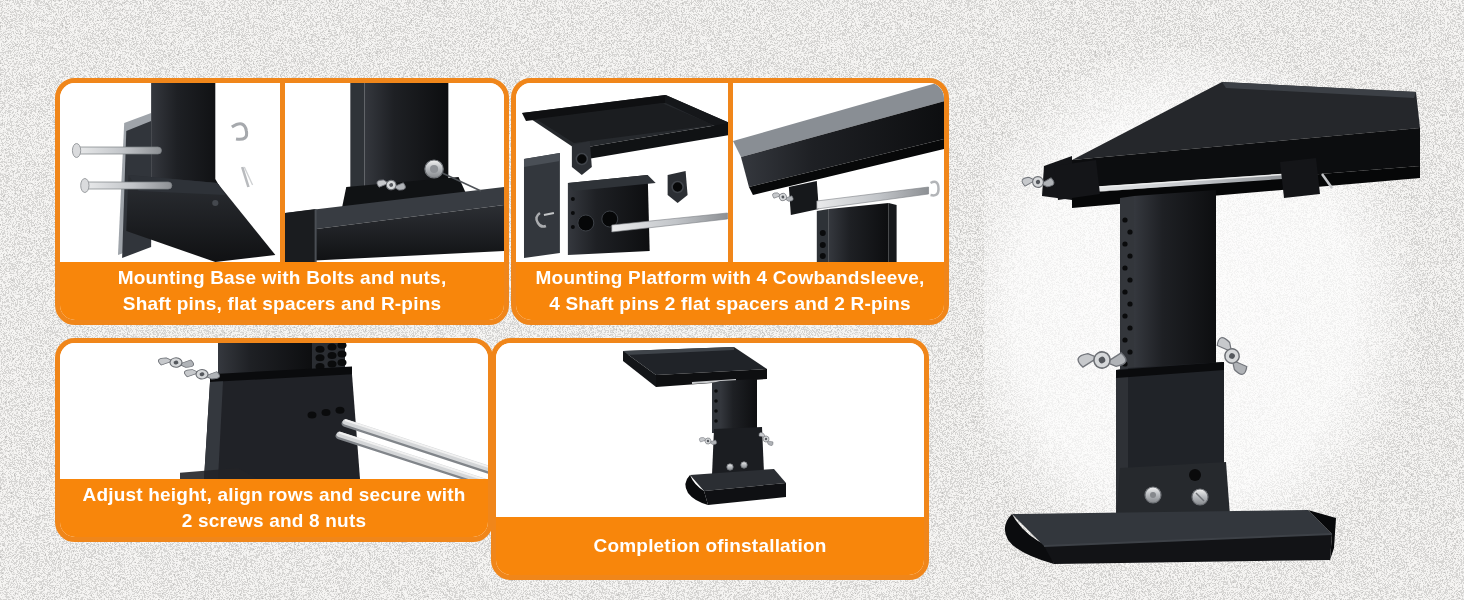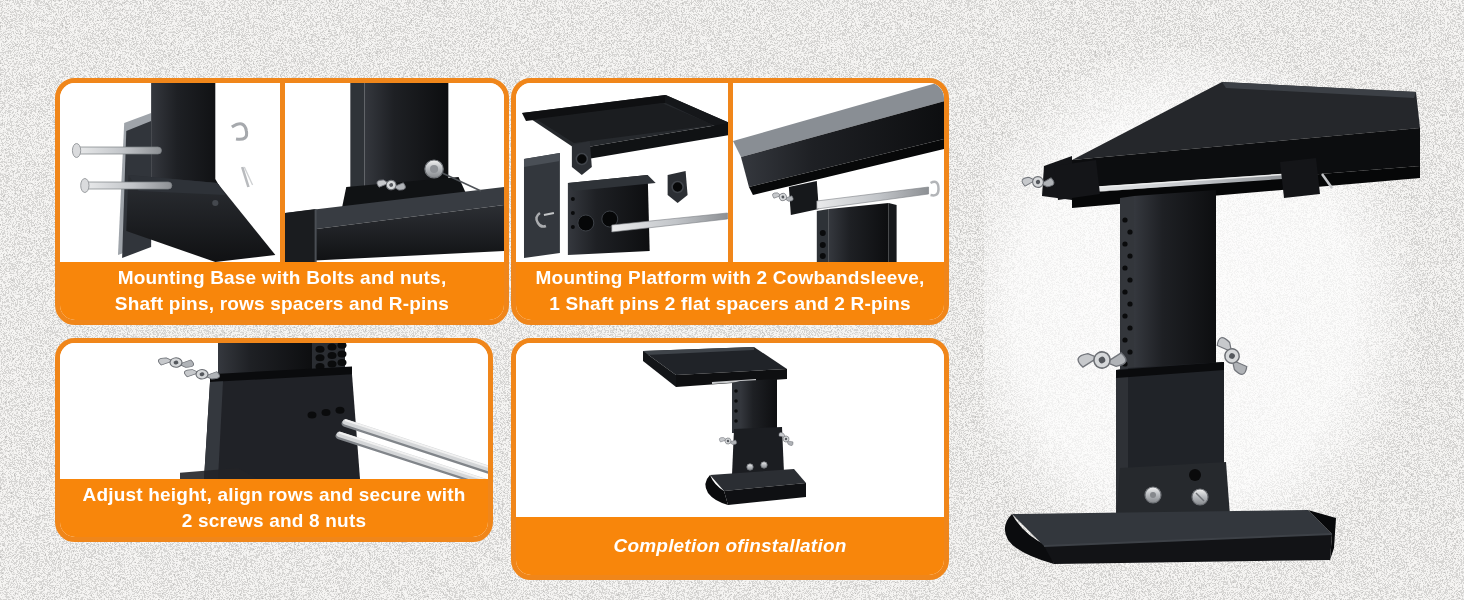--- a/index.html
+++ b/index.html
@@ -9,21 +9,21 @@
   }
   .canvas{position:absolute;left:0;top:0;width:1464px;height:600px;}
   .bg{position:absolute;left:0;top:0;}
   .panel{
     position:absolute;background:#ffffff;border:5px solid #F0861A;border-radius:20px;
     overflow:hidden;display:flex;flex-direction:column;box-sizing:border-box;
   }
   .p1{left:55px;top:78px;width:454px;height:247px;}
   .p2{left:511px;top:78px;width:438px;height:247px;}
   .p3{left:55px;top:338px;width:438px;height:204px;}
-  .p4{left:511px;top:338px;width:438px;height:242px;font-style:italic;}
+  .p4{left:491px;top:338px;width:438px;height:242px;}
   .panel-images{flex:1 1 auto;display:flex;min-height:0;background:#ffffff;}
   .sub{flex:1 1 0;margin:0;min-width:0;}
   .full{flex:1 1 auto;margin:0;min-width:0;}
   .sub svg,.full svg{width:100%;height:100%;display:block;}
   .divider{width:5px;background:#F0861A;flex:0 0 auto;}
   .caption{
     flex:0 0 auto;height:58px;background:#F8860B;color:#ffffff;
     font-weight:bold;font-size:19px;line-height:26px;text-align:center;
     display:flex;flex-direction:column;justify-content:center;letter-spacing:.2px;
   }
@@ -112,21 +112,21 @@
           <line x1="30" y1="126" x2="30" y2="179" stroke="#4a4e54" stroke-width="2"></line>
           <use href="#wingnut" transform="translate(104,102) scale(0.8) rotate(-18)"></use>
           <circle cx="146" cy="86" r="9" fill="url(#gMetal)" stroke="#6f7277" stroke-width="1.2"></circle>
           <circle cx="146" cy="86" r="4" fill="#8e9196"></circle>
           <line x1="154" y1="90" x2="192" y2="108" stroke="#4e5257" stroke-width="1.5"></line>
         </svg>
       </figure>
     </div>
     <footer class="caption">
       <div>Mounting Base with Bolts and nuts,</div>
-      <div>Shaft pins, rows spacers and R-pins</div>
+      <div>Shaft pins, flat spacers and R-pins</div>
     </footer>
   </section>
 
   <section class="panel p2">
     <div class="panel-images">
       <figure class="sub">
         <svg viewBox="0 0 212 179" preserveAspectRatio="none">
           <polygon points="6,30 150,12 214,40 60,66" fill="#26292d"></polygon>
           <polygon points="6,30 150,12 150,20 10,38" fill="#0f1012"></polygon>
           <polygon points="150,12 214,40 214,50 150,20" fill="#15171a"></polygon>
@@ -163,22 +163,22 @@
           <polygon points="84,128 96,126 96,179 84,179" fill="#2e3237"></polygon>
           <polygon points="96,126 156,120 156,179 96,179" fill="url(#gDark)"></polygon>
           <polygon points="156,120 164,122 164,179 156,179" fill="#17191c"></polygon>
           <circle cx="90" cy="150" r="3" fill="#0a0b0c"></circle>
             <circle cx="90" cy="162" r="3" fill="#0a0b0c"></circle>
             <circle cx="90" cy="173" r="3" fill="#0a0b0c"></circle>
         </svg>
       </figure>
     </div>
     <footer class="caption">
-      <div>Mounting Platform with 2 Cowbandsleeve,</div>
-      <div>1 Shaft pins 2 flat spacers and 2 R-pins</div>
+      <div>Mounting Platform with 4 Cowbandsleeve,</div>
+      <div>4 Shaft pins 2 flat spacers and 2 R-pins</div>
     </footer>
   </section>
 
   <section class="panel p3">
     <div class="panel-images">
       <figure class="full">
         <svg viewBox="0 0 428 174" preserveAspectRatio="none">
           <polygon points="158,0 252,0 252,42 158,48" fill="url(#gDark)"></polygon>
           <polygon points="252,0 285,0 285,38 252,42" fill="#2a2d32"></polygon>
           <g fill="#0a0b0c">

